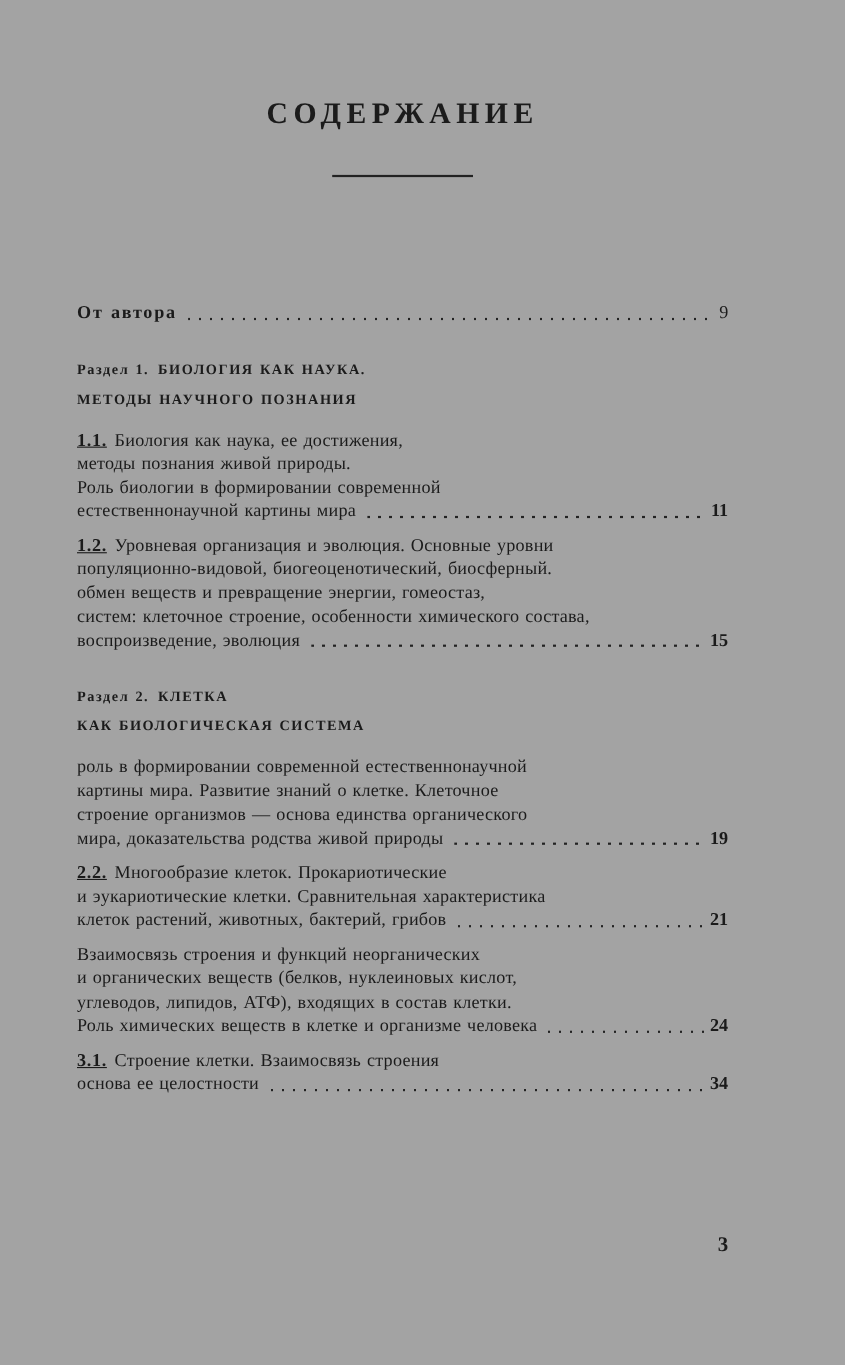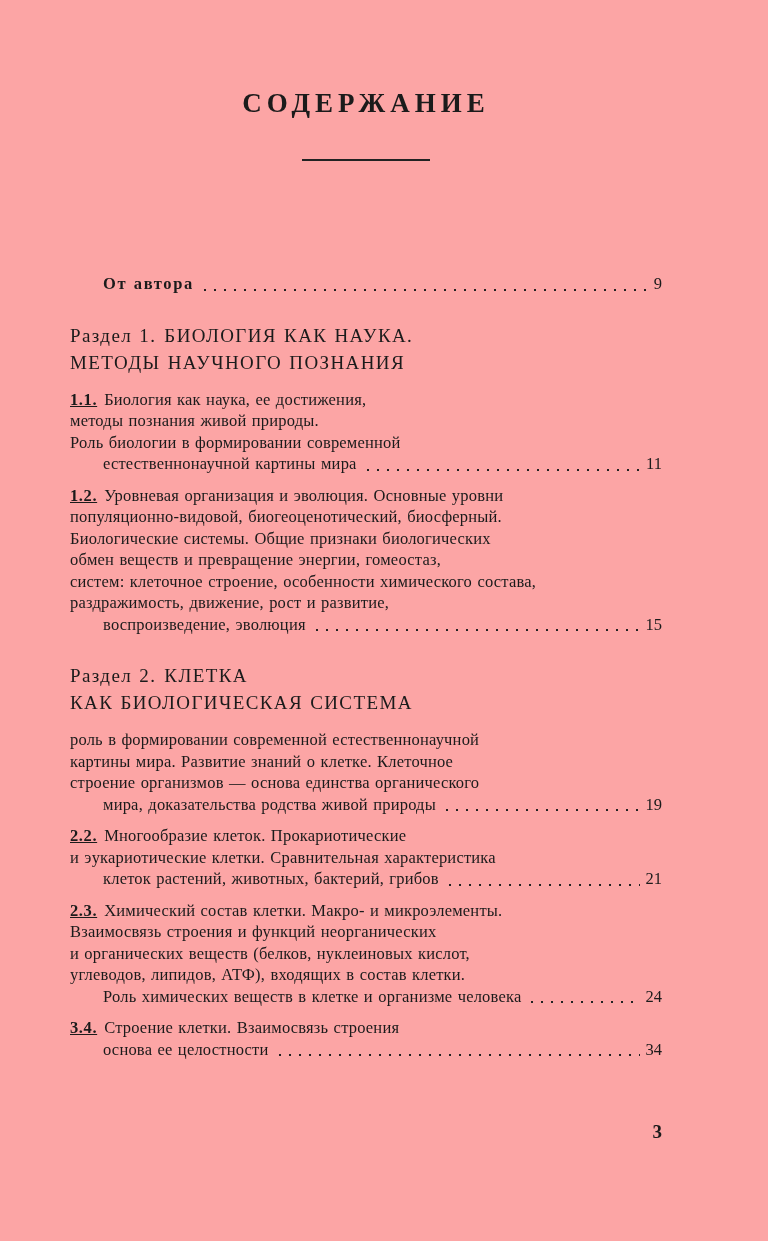--- a/index.html
+++ b/index.html
@@ -2,21 +2,21 @@
 <html><head>
 <meta charset="utf-8">
 <style>
   * { margin: 0; padding: 0; box-sizing: border-box; }
   html, body { background: #ffffff; }
   .page {
     position: relative;
     width: 768px;
     height: 1241px;
     margin: 0 auto;
-    background: #fca5a5;
+    background: #a3a3a3;
     font-family: "Liberation Serif", "DejaVu Serif", serif;
     color: #1b1b1b;
     overflow: hidden;
   }
   .content {
     position: absolute;
     left: 70px;
     top: 0;
     width: 592px;
   }
@@ -32,36 +32,36 @@
     border-top: 2px solid #222;
     margin: 40px auto 0 auto;
   }
   .toc {
     margin-top: 112px;
     font-size: 16.5px;
     line-height: 21.5px;
     letter-spacing: 0.2px;
     word-spacing: 1px;
   }
-  .flexline { display: flex; align-items: baseline; margin-left: 33px; }
+  .flexline { display: flex; align-items: baseline; }
   .leader {
     flex: 1 1 auto;
     height: 2px;
     align-self: flex-end;
     margin: 0 6px 4px 10px;
     background-image: repeating-linear-gradient(to right, #222 0, #222 2px, transparent 2px, transparent 10px);
   }
-  .pageno { flex: 0 0 auto; letter-spacing: 0; }
+  .pageno { flex: 0 0 auto; letter-spacing: 0; font-weight: bold; }
   .author-entry { font-weight: bold; letter-spacing: 1.6px; }
   .author-entry .pageno { font-weight: normal; letter-spacing: 0; }
   .section {
     margin-top: 27px;
     margin-bottom: 13px;
-    font-weight: normal;
-    font-size: 19px;
+    font-weight: bold;
+    font-size: 13px;
     line-height: 27px;
     letter-spacing: 1.4px;
   }
   .section .sec-prefix { margin-right: 8px; }
   .entry { margin-bottom: 10px; }
   .entry .num { font-weight: bold; margin-right: 7px; letter-spacing: 0.6px; text-decoration: underline; }
   .folio {
     position: absolute;
     right: 106px;
     bottom: 98px;
@@ -104,24 +104,22 @@
         <div class="flexline">
           <span>естественнонаучной картины мира</span>
           <span class="leader"></span>
           <span class="pageno">11</span>
         </div>
       </div>
 
       <div class="entry">
         <div><span class="num">1.2.</span><span>Уровневая организация и эволюция. Основные уровни</span></div>
         <div><span>популяционно-видовой, биогеоценотический, биосферный.</span></div>
-        <div><span>Биологические системы. Общие признаки биологических</span></div>
         <div><span>обмен веществ и превращение энергии, гомеостаз,</span></div>
         <div><span>систем: клеточное строение, особенности химического состава,</span></div>
-        <div><span>раздражимость, движение, рост и развитие,</span></div>
         <div class="flexline">
           <span>воспроизведение, эволюция</span>
           <span class="leader"></span>
           <span class="pageno">15</span>
         </div>
       </div>
 
       <div class="section">
         <div>
           <span class="sec-prefix">Раздел 2.</span><span>КЛЕТКА</span>
@@ -146,33 +144,32 @@
         <div><span class="num">2.2.</span><span>Многообразие клеток. Прокариотические</span></div>
         <div><span>и эукариотические клетки. Сравнительная характеристика</span></div>
         <div class="flexline">
           <span>клеток растений, животных, бактерий, грибов</span>
           <span class="leader"></span>
           <span class="pageno">21</span>
         </div>
       </div>
 
       <div class="entry">
-        <div><span class="num">2.3.</span><span>Химический состав клетки. Макро- и микроэлементы.</span></div>
         <div><span>Взаимосвязь строения и функций неорганических</span></div>
         <div><span>и органических веществ (белков, нуклеиновых кислот,</span></div>
         <div><span>углеводов, липидов, АТФ), входящих в состав клетки.</span></div>
         <div class="flexline">
           <span>Роль химических веществ в клетке и организме человека</span>
           <span class="leader"></span>
           <span class="pageno">24</span>
         </div>
       </div>
 
       <div class="entry">
-        <div><span class="num">3.4.</span><span>Строение клетки. Взаимосвязь строения</span></div>
+        <div><span class="num">3.1.</span><span>Строение клетки. Взаимосвязь строения</span></div>
         <div class="flexline">
           <span>основа ее целостности</span>
           <span class="leader"></span>
           <span class="pageno">34</span>
         </div>
       </div>
 
     </div>
   </div>
 

